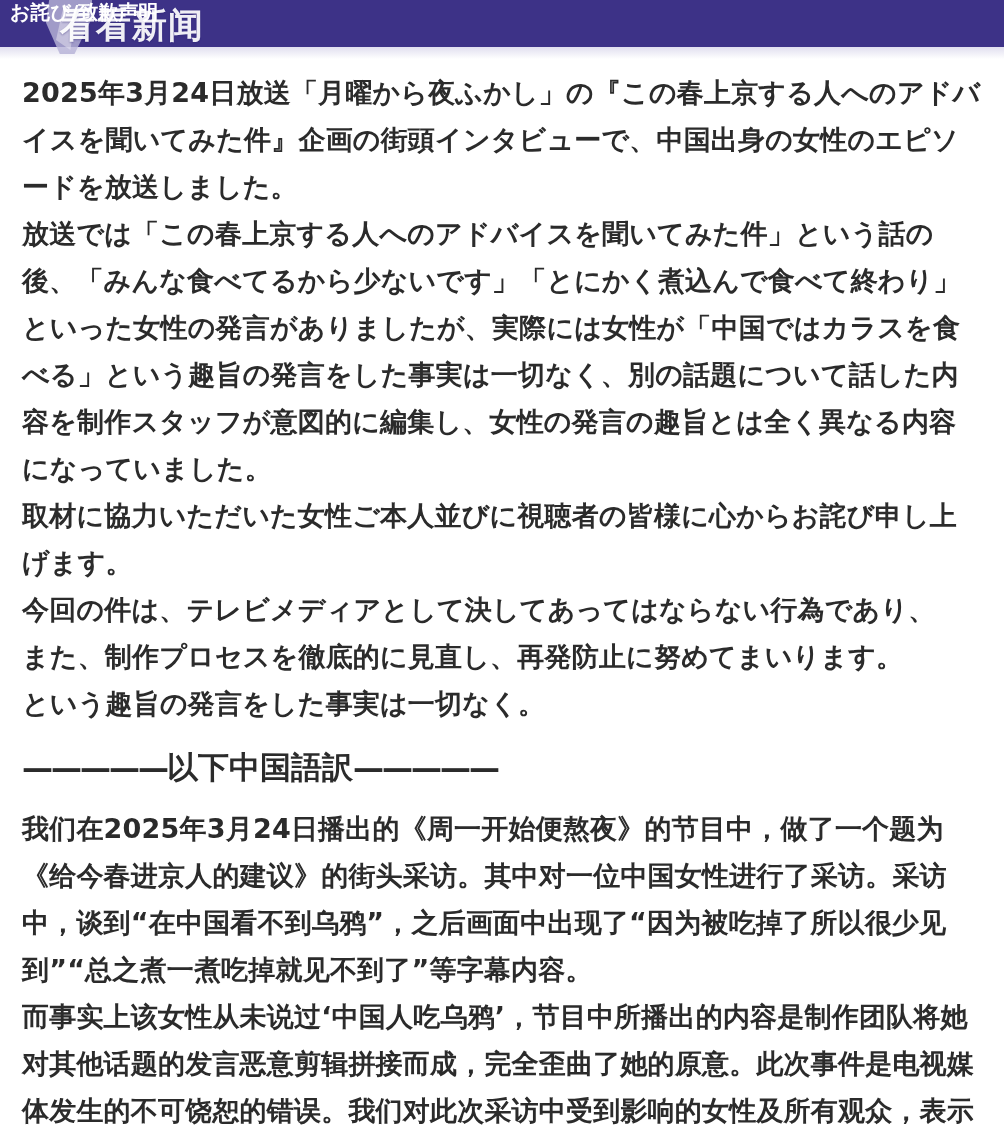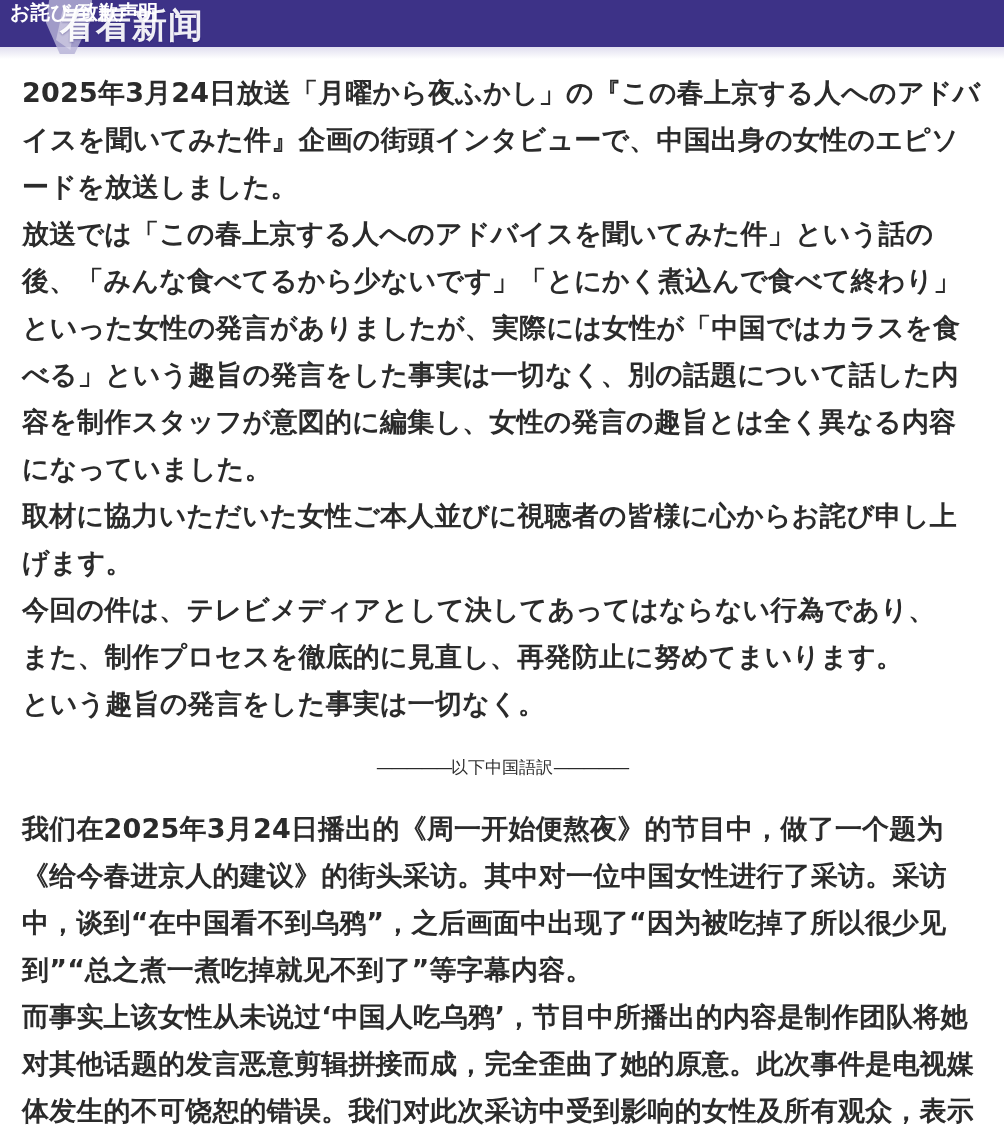--- a/index.html
+++ b/index.html
@@ -106,24 +106,24 @@
     letter-spacing: .2px;
     text-align: left;
     word-break: break-all;
   }
   .para.ja { }
   .para.zh { }
 
   
   .divider-row {
     margin: 20px 0 16px 0;
-    text-align: center;
+    text-align: left;
     color: #2b2b2b;
-    font-size: 17px;
-    font-weight: 400;
+    font-size: 31px;
+    font-weight: 700;
     line-height: 40px;
     letter-spacing: -1px;
     white-space: nowrap;
   }
   .divider-row .dash-run { letter-spacing: -2px; }
   .divider-row .divider-label { letter-spacing: 0px; padding: 0 0px; }
 
   .zh-section { margin-top: 18px; }
 </style>
 </head>

